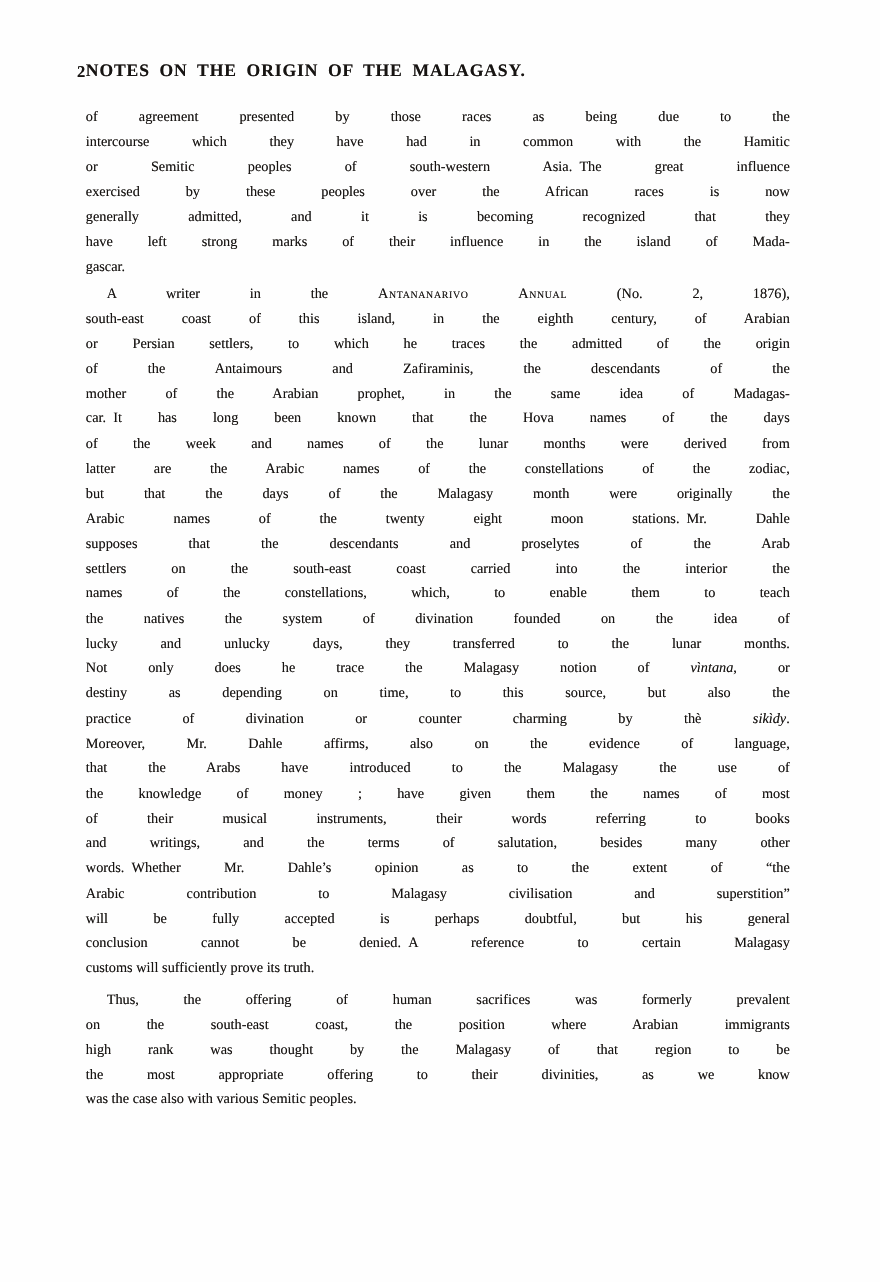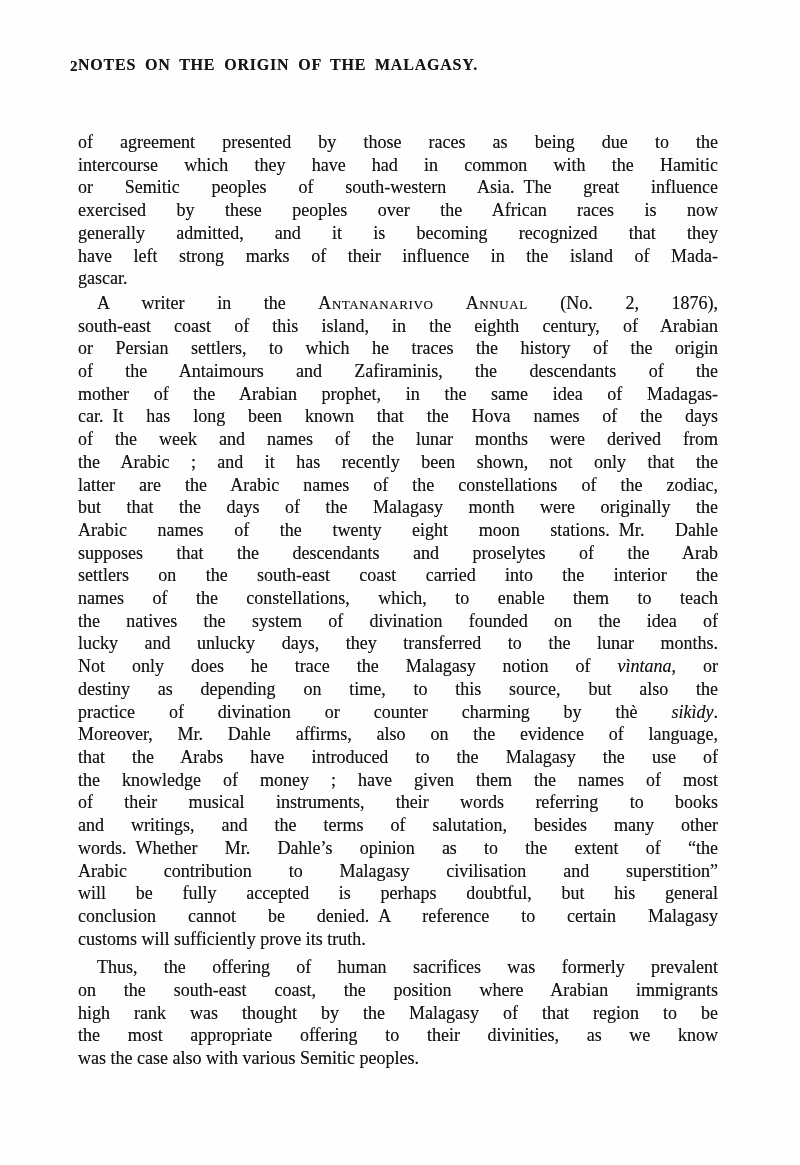--- a/index.html
+++ b/index.html
@@ -41,24 +41,23 @@
     letter-spacing: 0.8px;
     word-spacing: 4px;
     text-shadow: 0 0 0.5px rgba(23,20,18,0.6);
   }
   
   .text-block {
     position: absolute;
     top: 95px;
     left: 78px;
     width: 640px;
-    font-size: 18px;
+    font-size: 13px;
     line-height: 22.7px;
     text-shadow: 0 0 0.5px rgba(23,20,18,0.55);
-    margin-top: 36px;
   }
   .paragraph { margin: 0; }
   .paragraph + .paragraph.space-sm { margin-top: 2px; }
   .paragraph + .paragraph.space-md { margin-top: 6px; }
   .line {
     text-align: justify;
     text-align-last: justify;
   }
   .line.last {
     text-align-last: left;
@@ -90,26 +89,25 @@
         <div class="line"><span>intercourse which they have had in common with the Hamitic</span></div>
         <div class="line"><span>or Semitic peoples of south-western Asia. The great influence</span></div>
         <div class="line"><span>exercised by these peoples over the African races is now</span></div>
         <div class="line"><span>generally admitted, and it is becoming recognized that they</span></div>
         <div class="line"><span>have left strong marks of their influence in the island of Mada-</span></div>
         <div class="line last"><span>gascar.</span></div>
       </div>
       <div class="paragraph space-sm">
         <div class="line indent"><span>A writer in the </span><span class="sc">Antananarivo Annual</span><span> (No. 2, 1876),</span></div>
         <div class="line"><span>south-east coast of this island, in the eighth century, of Arabian</span></div>
-        <div class="line"><span>or Persian settlers, to which he traces the history of the origin</span></div>
+        <div class="line"><span>or Persian settlers, to which he traces the admitted of the origin</span></div>
         <div class="line"><span>of the Antaimours and Zafiraminis, the descendants of the</span></div>
         <div class="line"><span>mother of the Arabian prophet, in the same idea of Madagas-</span></div>
         <div class="line"><span>car. It has long been known that the Hova names of the days</span></div>
         <div class="line"><span>of the week and names of the lunar months were derived from</span></div>
-        <div class="line"><span>the Arabic ; and it has recently been shown, not only that the</span></div>
         <div class="line"><span>latter are the Arabic names of the constellations of the zodiac,</span></div>
         <div class="line"><span>but that the days of the Malagasy month were originally the</span></div>
         <div class="line"><span>Arabic names of the twenty eight moon stations. Mr. Dahle</span></div>
         <div class="line"><span>supposes that the descendants and proselytes of the Arab</span></div>
         <div class="line"><span>settlers on the south-east coast carried into the interior the</span></div>
         <div class="line"><span>names of the constellations, which, to enable them to teach</span></div>
         <div class="line"><span>the natives the system of divination founded on the idea of</span></div>
         <div class="line"><span>lucky and unlucky days, they transferred to the lunar months.</span></div>
         <div class="line"><span>Not only does he trace the Malagasy notion of </span><span class="i">vìntana</span><span>, or</span></div>
         <div class="line"><span>destiny as depending on time, to this source, but also the</span></div>

